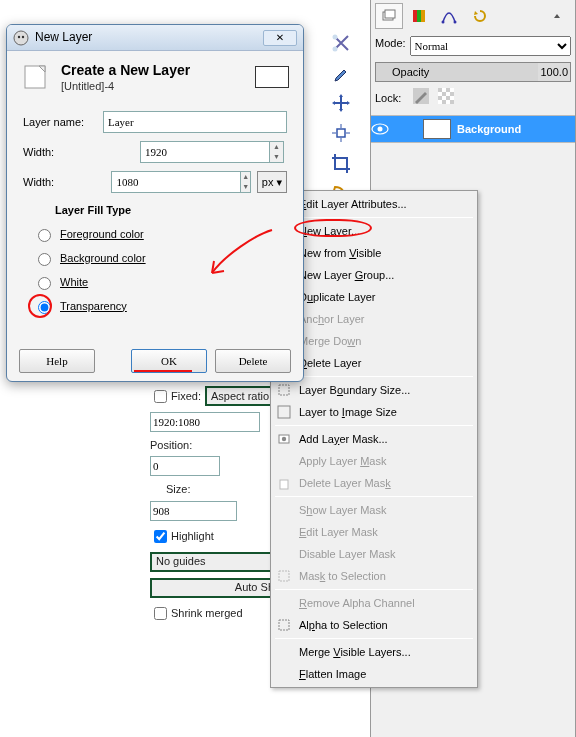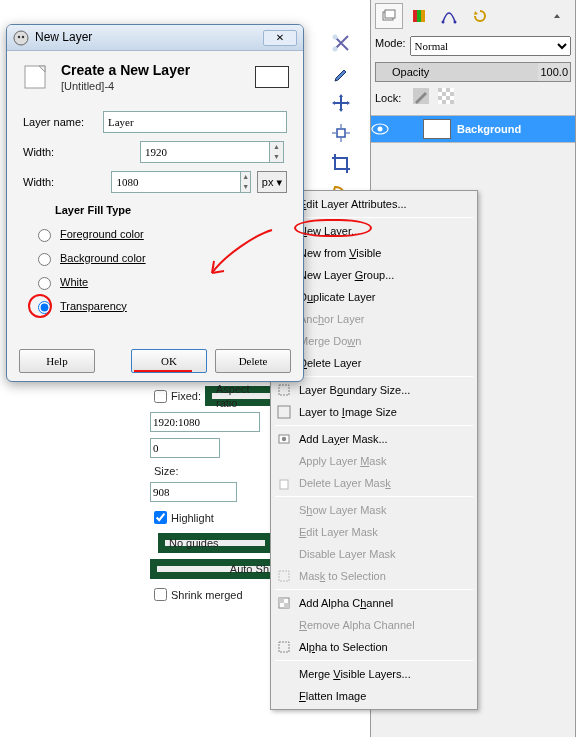--- a/index.html
+++ b/index.html
@@ -77,21 +77,21 @@
 
   
   .tool-options{
     position:absolute;left:150px;top:386px;width:130px;
     font-size:11px;color:#222;
   }
   .to-row{display:flex;align-items:center;margin-bottom:6px;}
   .to-input{height:20px;padding:2px;border:1px solid #8aa;background:#fff;font:11px Tahoma;}
   .to-check{margin-right:4px;}
   .gray-combo{
-    height:20px;background:#eee;border:7px solid #14532d;display:flex;align-items:center;padding:0 4px;
+    height:20px;background:#eee;border:2px solid #14532d;display:flex;align-items:center;padding:0 4px;
   }
 
   
   .ctx{
     position:absolute;left:270px;top:190px;width:208px;
     background:#f0f0f0;border:1px solid #999;box-shadow:2px 2px 4px rgba(0,0,0,.25);
     padding:2px 0;font-size:11px;z-index:40;
   }
   .ctx .mi{
     display:flex;align-items:center;height:22px;padding:0 8px 0 4px;
@@ -288,32 +288,33 @@
 
 <div class="tool-options">
   <div class="to-row">
     <input type="checkbox" class="to-check" style="">
     <span>Fixed:</span>
     <span style="flex:1;margin-left:4px" class="gray-combo">Aspect ratio</span>
   </div>
   <div class="to-row">
     <input class="to-input" style="width: 110px;" value="1920:1080">
   </div>
+  <div style="margin:4px 0">Position:</div>
   <div class="to-row">
     <input class="to-input" style="width: 70px;" value="0">
   </div>
-  <div style="margin:4px 4px">Size:</div>
+  <div style="margin:4px 16px">Size:</div>
   <div class="to-row">
     <input class="to-input" style="width: 87px;" value="908">
   </div>
   <div class="to-row">
     <input type="checkbox" checked="" class="to-check" style="">
     <span>Highlight</span>
   </div>
-  <div class="gray-combo" style="margin:6px 8px">No guides</div>
+  <div class="gray-combo" style="margin:6px 0">No guides</div>
   <div class="gray-combo" style="justify-content:flex-end;margin:6px 0;color:#222">Auto Sh</div>
   <div class="to-row">
     <input type="checkbox" class="to-check" style="">
     <span>Shrink merged</span>
   </div>
 </div>
 
 <div class="ctx">
   <div class="mi">
     <span class="ico">
@@ -432,30 +433,20 @@
     </div>
   <div class="mi disabled">
     <span class="ico">
         <svg width="14" height="14" viewBox="0 0 14 14">
           <rect x="2" y="2" width="10" height="10" stroke="#bbb" fill="none" stroke-dasharray="2 1"></rect>
         </svg>
       </span>
     <span>Mas<u>k</u> to Selection</span>
   </div>
   <div class="sep"></div>
-  <div class="mi">
-    <span class="ico">
-        <svg width="14" height="14" viewBox="0 0 14 14">
-          <rect x="2" y="2" width="10" height="10" fill="#fff" stroke="#888"></rect>
-          <rect x="2" y="2" width="5" height="5" fill="#ccc"></rect>
-          <rect x="7" y="7" width="5" height="5" fill="#ccc"></rect>
-        </svg>
-      </span>
-    <span>Add Alpha C<u>h</u>annel</span>
-  </div>
   <div class="mi disabled">
       <span class="ico"></span>
       <span><u>R</u>emove Alpha Channel</span>
     </div>
   <div class="mi">
     <span class="ico">
         <svg width="14" height="14" viewBox="0 0 14 14">
           <rect x="2" y="2" width="10" height="10" stroke="#888" fill="none" stroke-dasharray="2 1"></rect>
         </svg>
       </span>

